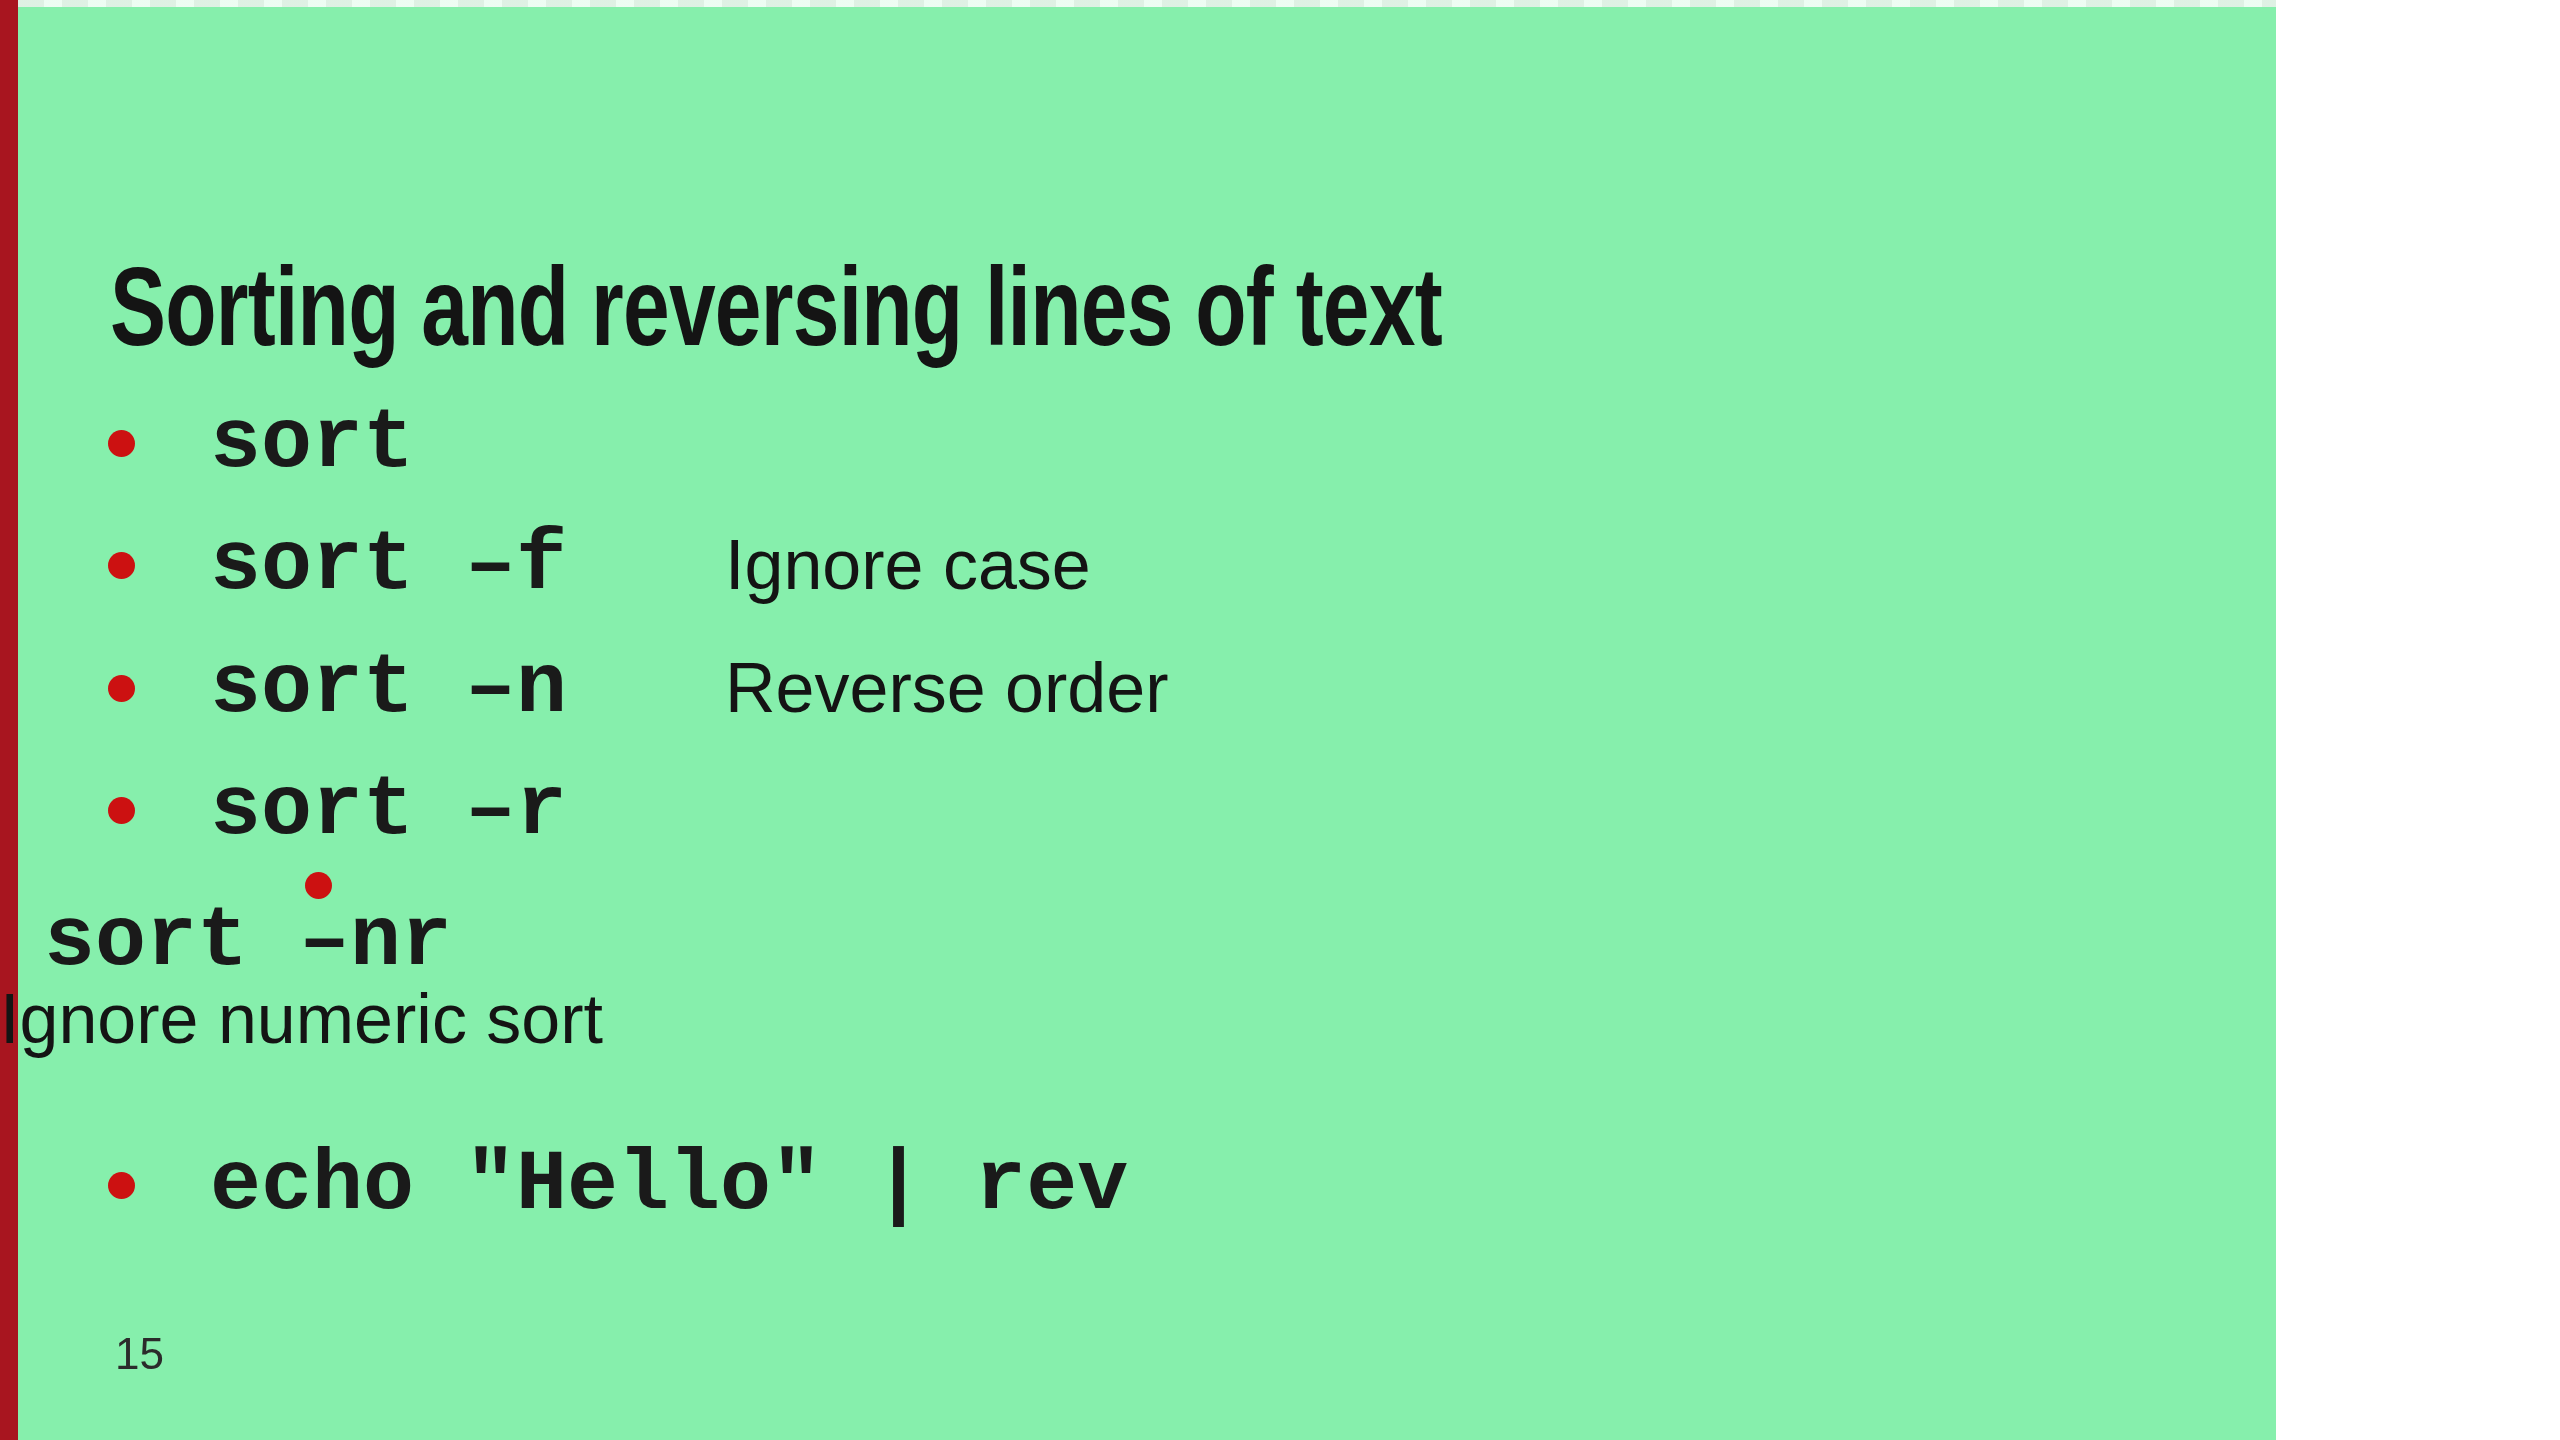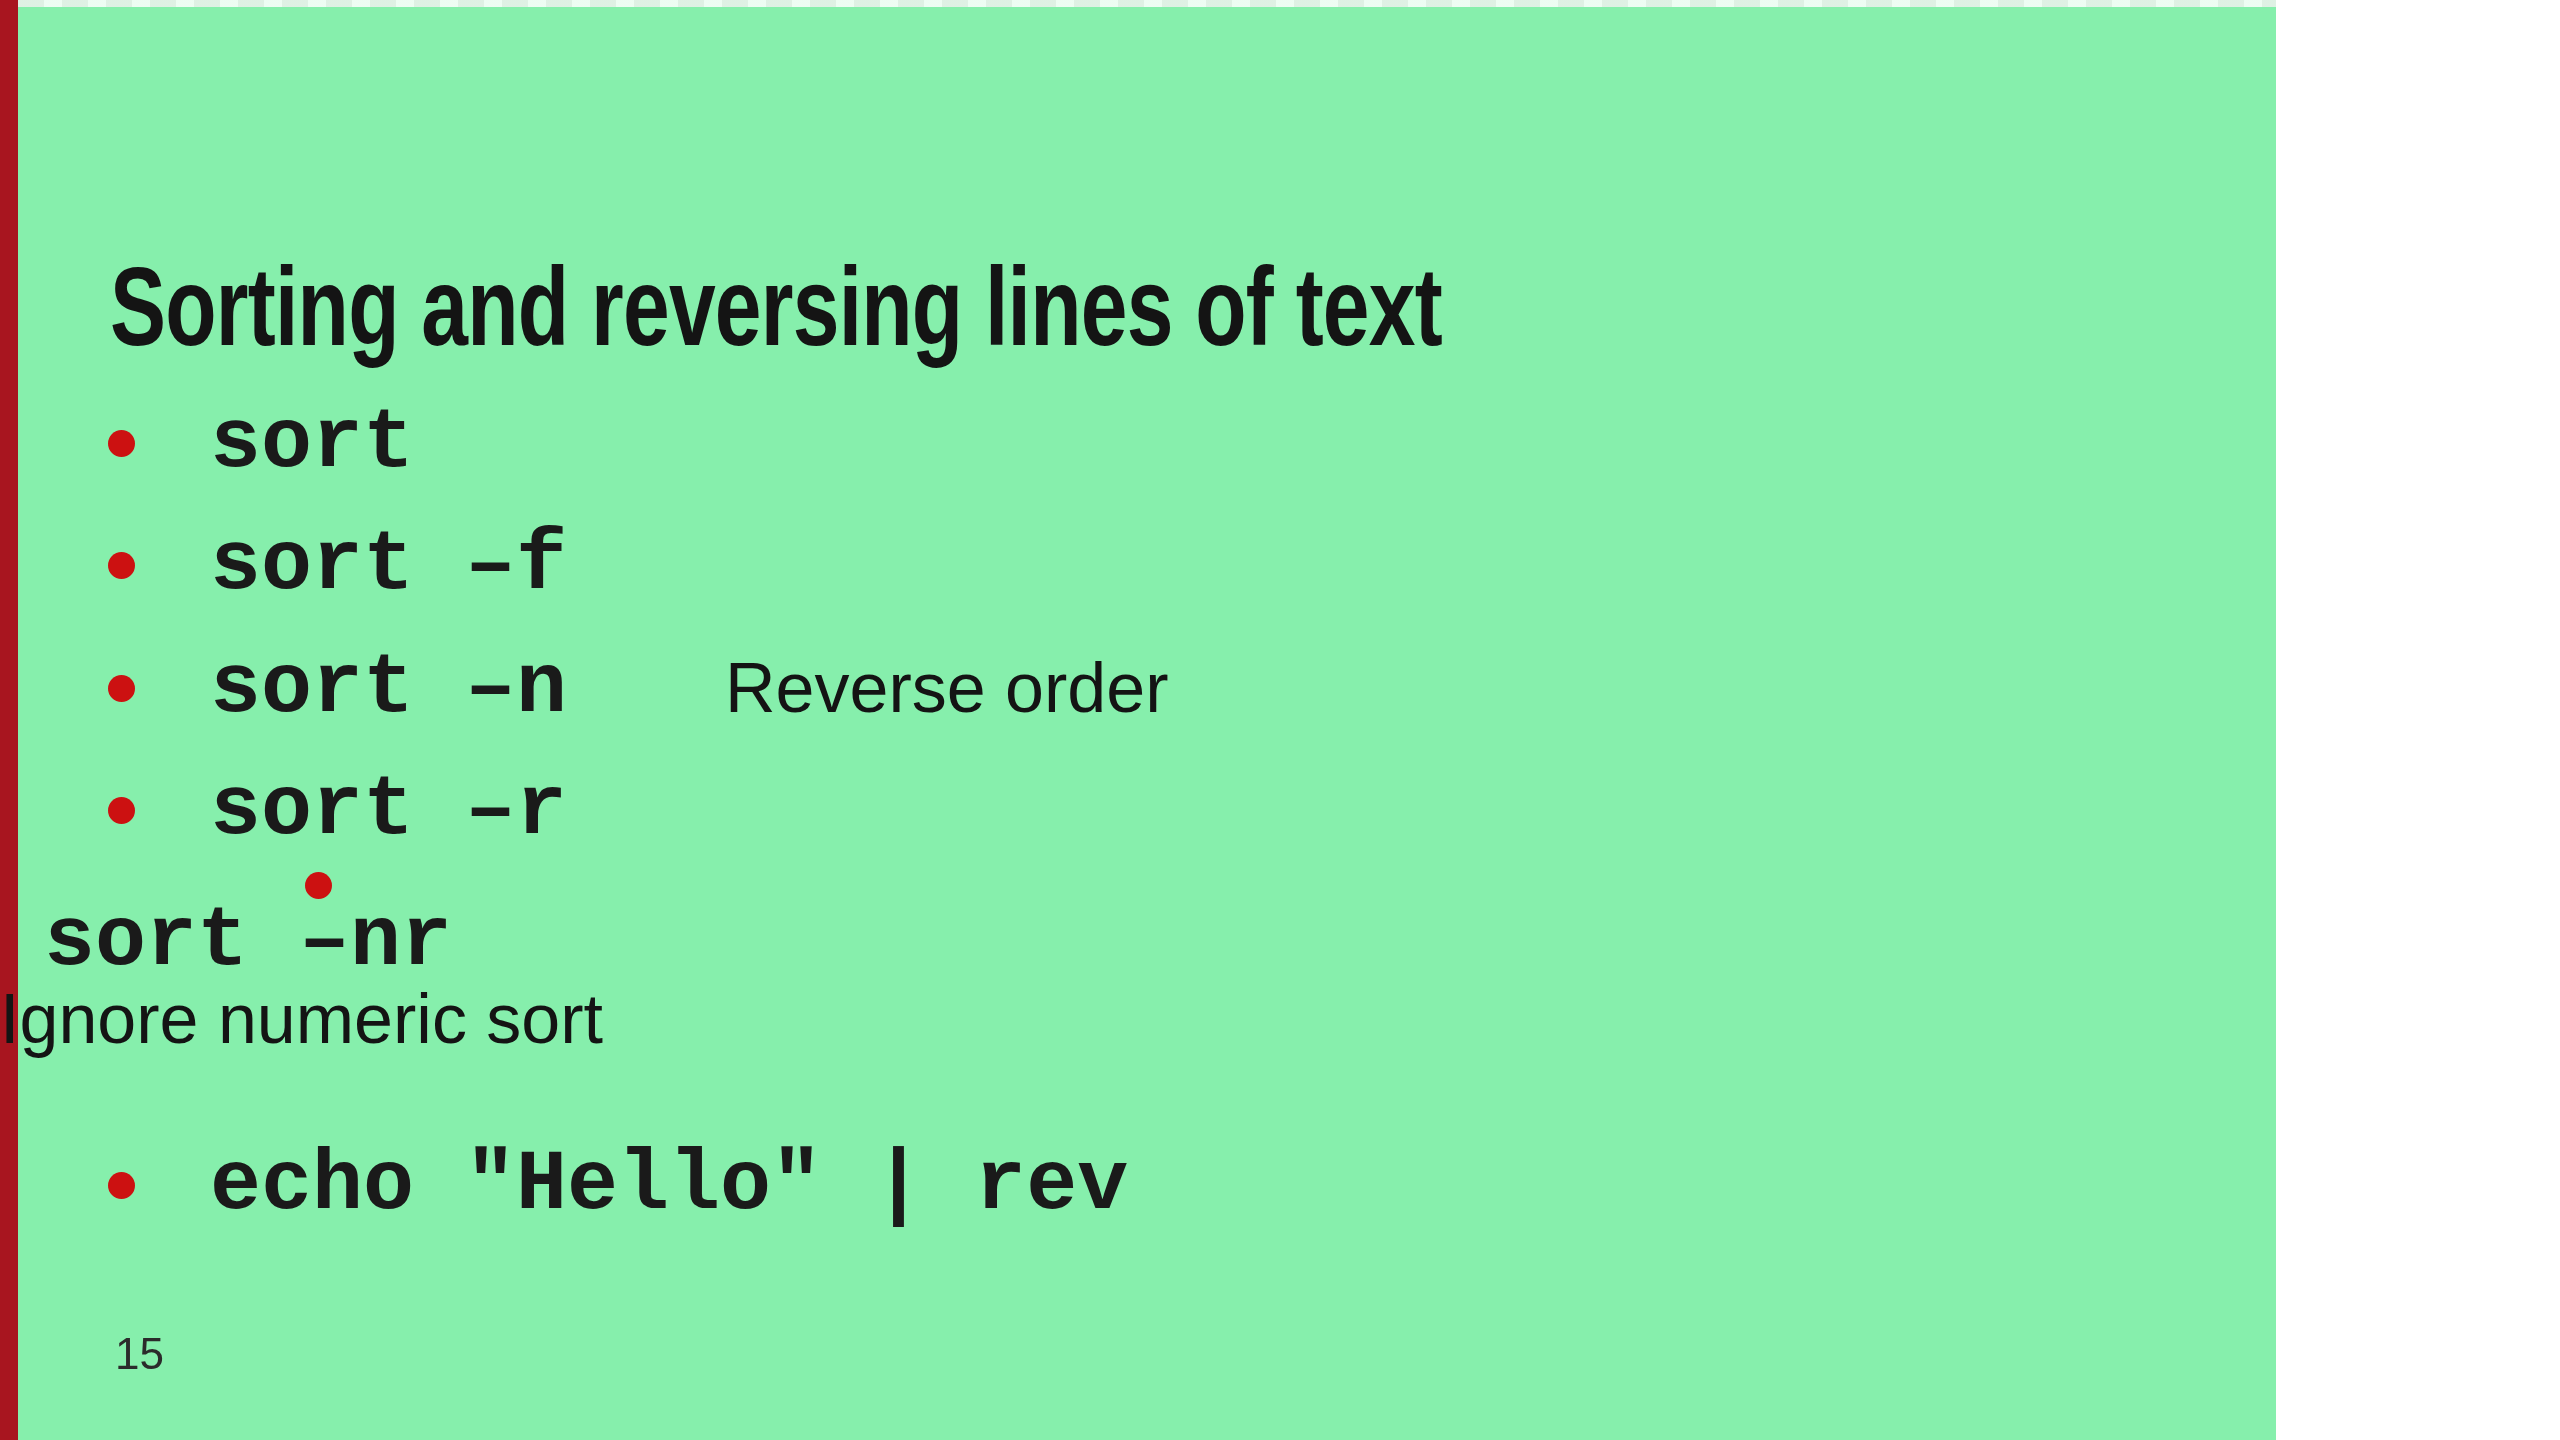--- a/index.html
+++ b/index.html
@@ -112,20 +112,21 @@
 
   <div class="bullet-row row-0">
     <span class="dot"></span>
     <span class="cmd">sort</span>
     <span class="desc"></span>
   </div>
 
   <div class="bullet-row row-1">
     <span class="dot"></span>
     <span class="cmd">sort –f</span>
+    <span class="desc">Ignore case</span>
   </div>
 
   <div class="bullet-row row-2">
     <span class="dot"></span>
     <span class="cmd">sort –n</span>
     <span class="desc">Reverse order</span>
   </div>
 
   <div class="bullet-row row-3">
     <span class="dot"></span>

